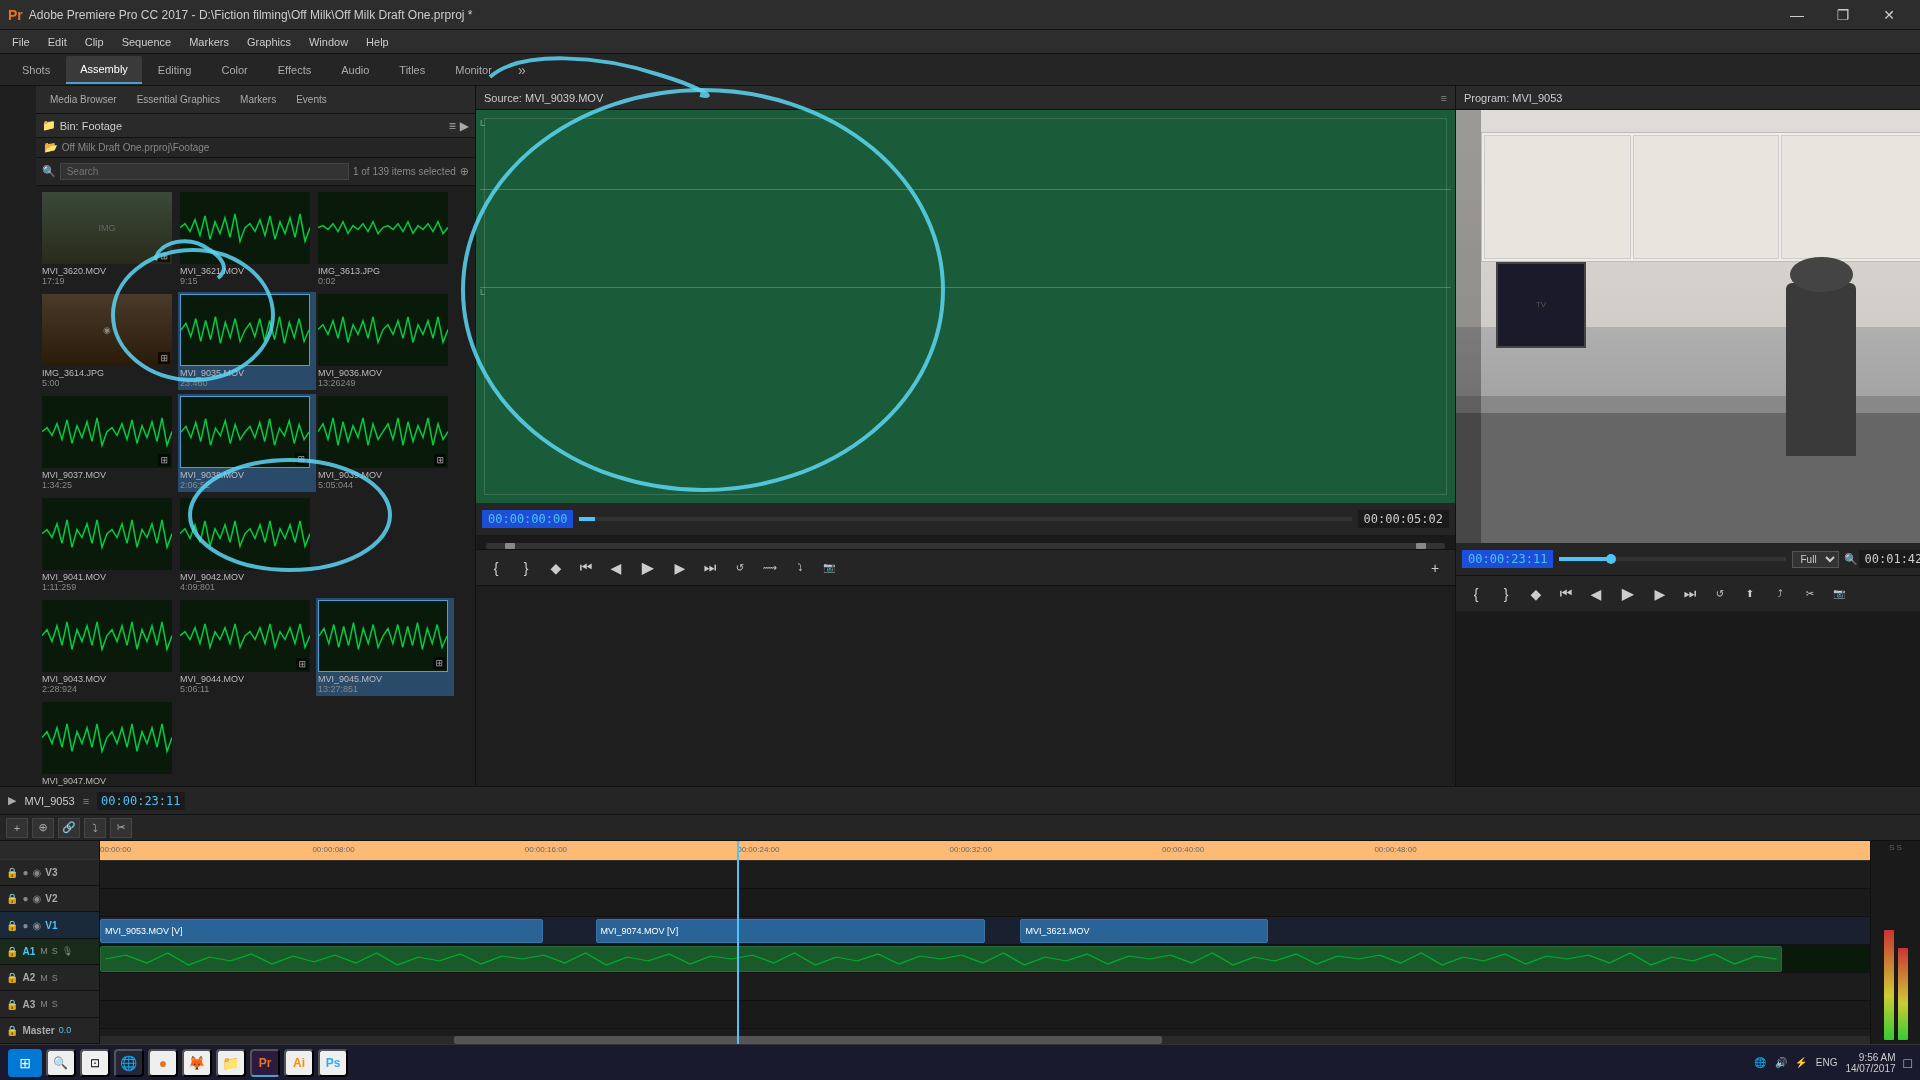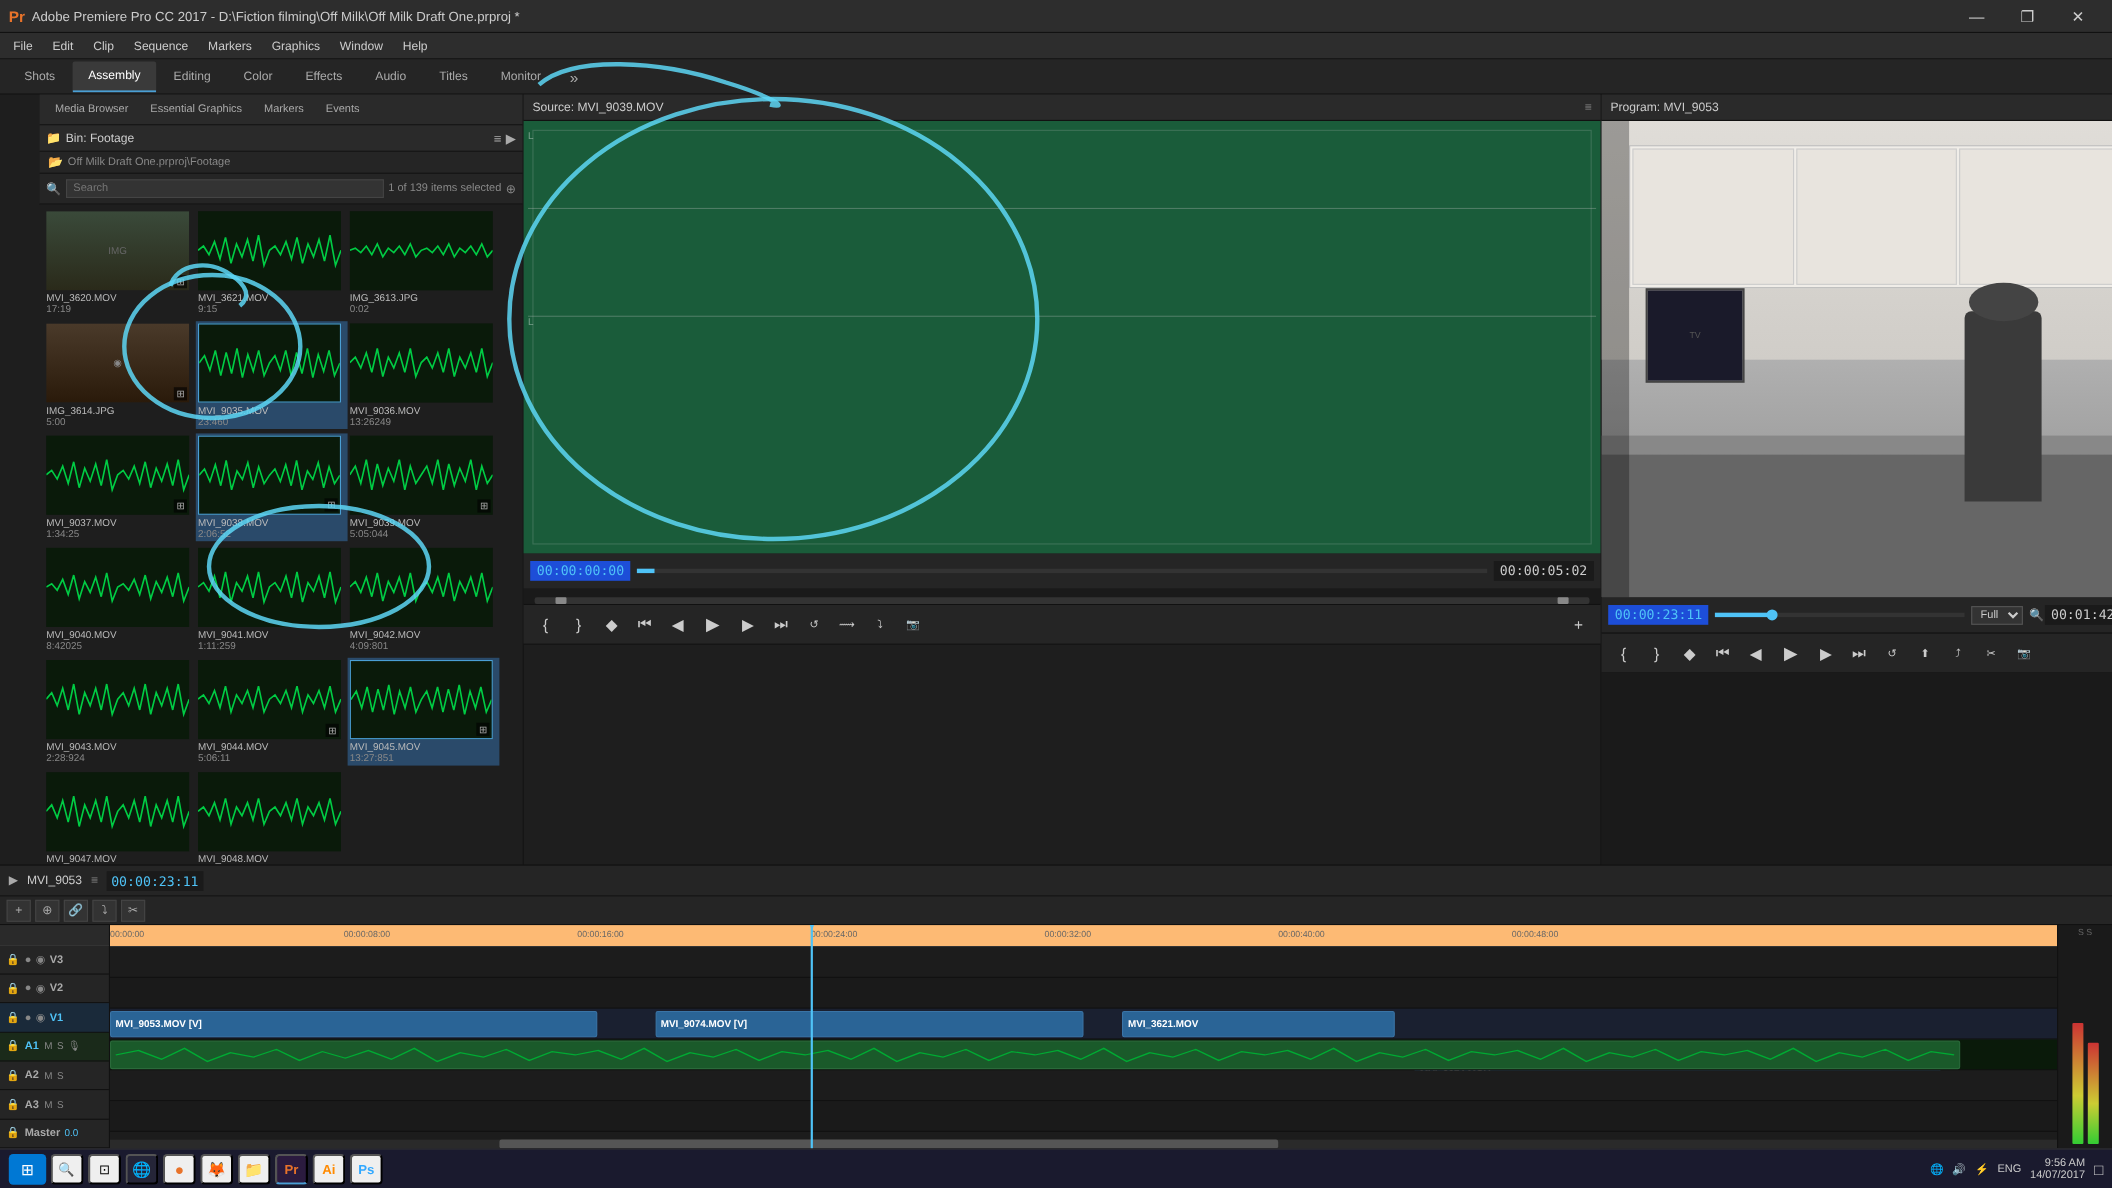--- a/index.html
+++ b/index.html
@@ -535,21 +535,20 @@
       align-items: center;
       padding: 0 4px;
       position: relative;
     }
 
     .track-row {
       height: 28px;
       border-bottom: 1px solid #111;
       position: relative;
       background: #1a1a1a;
-      font-weight: bold;
     }
     .track-row:nth-child(even) { background: #1c1c1c; }
 
     .timeline-clip {
       position: absolute;
       top: 2px;
       height: 24px;
       border-radius: 2px;
       display: flex;
       align-items: center;
@@ -844,29 +843,20 @@
           </div>
           <div class="media-label">MVI_9039.MOV</div>
           <div class="media-duration">5:05:044</div>
         </div>
       </div>
 
       <div class="media-row">
         <div class="media-item">
           <div class="media-thumb waveform">
             <svg class="waveform-svg" viewBox="0 0 130 44" preserveAspectRatio="none">
-              <polyline points="0,22 5,19 10,25 15,15 20,29 25,11 30,33 35,17 40,27 45,13 50,31 55,9 60,35 65,22 70,19 75,25 80,15 85,29 90,11 95,33 100,17 105,27 110,13 115,31 120,9 125,35 130,22" fill="none" stroke="#00cc44" stroke-width="1.5"></polyline>
-            </svg>
-          </div>
-          <div class="media-label">MVI_9040.MOV</div>
-          <div class="media-duration">8:42025</div>
-        </div>
-        <div class="media-item">
-          <div class="media-thumb waveform">
-            <svg class="waveform-svg" viewBox="0 0 130 44" preserveAspectRatio="none">
               <polyline points="0,22 5,18 10,26 15,12 20,32 25,8 30,36 35,18 40,26 45,12 50,32 55,8 60,36 65,22 70,18 75,26 80,12 85,32 90,8 95,36 100,18 105,26 110,12 115,32 120,8 125,36 130,22" fill="none" stroke="#00cc44" stroke-width="1.5"></polyline>
             </svg>
           </div>
           <div class="media-label">MVI_9041.MOV</div>
           <div class="media-duration">1:11:259</div>
         </div>
         <div class="media-item">
           <div class="media-thumb waveform">
             <svg class="waveform-svg" viewBox="0 0 130 44" preserveAspectRatio="none">
               <polyline points="0,22 5,17 10,27 15,13 20,31 25,9 30,35 35,17 40,27 45,13 50,31 55,9 60,35 65,22 70,17 75,27 80,13 85,31 90,9 95,35 100,17 105,27 110,13 115,31 120,9 125,35 130,22" fill="none" stroke="#00cc44" stroke-width="1.5"></polyline>
@@ -911,29 +901,20 @@
 
       <div class="media-row">
         <div class="media-item">
           <div class="media-thumb waveform">
             <svg class="waveform-svg" viewBox="0 0 130 44" preserveAspectRatio="none">
               <polyline points="0,22 5,16 10,28 15,12 20,32 25,8 30,36 35,16 40,28 45,12 50,32 55,8 60,36 65,22 70,16 75,28 80,12 85,32 90,8 95,36 100,16 105,28 110,12 115,32 120,8 125,36 130,22" fill="none" stroke="#00cc44" stroke-width="1.5"></polyline>
             </svg>
           </div>
           <div class="media-label">MVI_9047.MOV</div>
           <div class="media-duration">11:13:340</div>
-        </div>
-        <div class="media-item">
-          <div class="media-thumb waveform">
-            <svg class="waveform-svg" viewBox="0 0 130 44" preserveAspectRatio="none">
-              <polyline points="0,22 5,18 10,26 15,14 20,30 25,10 30,34 35,18 40,26 45,14 50,30 55,10 60,34 65,22 70,18 75,26 80,14 85,30 90,10 95,34 100,18 105,26 110,14 115,30 120,10 125,34 130,22" fill="none" stroke="#00cc44" stroke-width="1.5"></polyline>
-            </svg>
-          </div>
-          <div class="media-label">MVI_9048.MOV</div>
-          <div class="media-duration">8:45:228</div>
         </div>
       </div>
 
     </div>
 
     <div id="left-panel-footer">
       <button class="footer-btn">☰</button>
       <button class="footer-btn">⊞</button>
       <span style="width:20px;"></span>
       <input type="range" min="0" max="100" value="30" style="width: 60px;">

